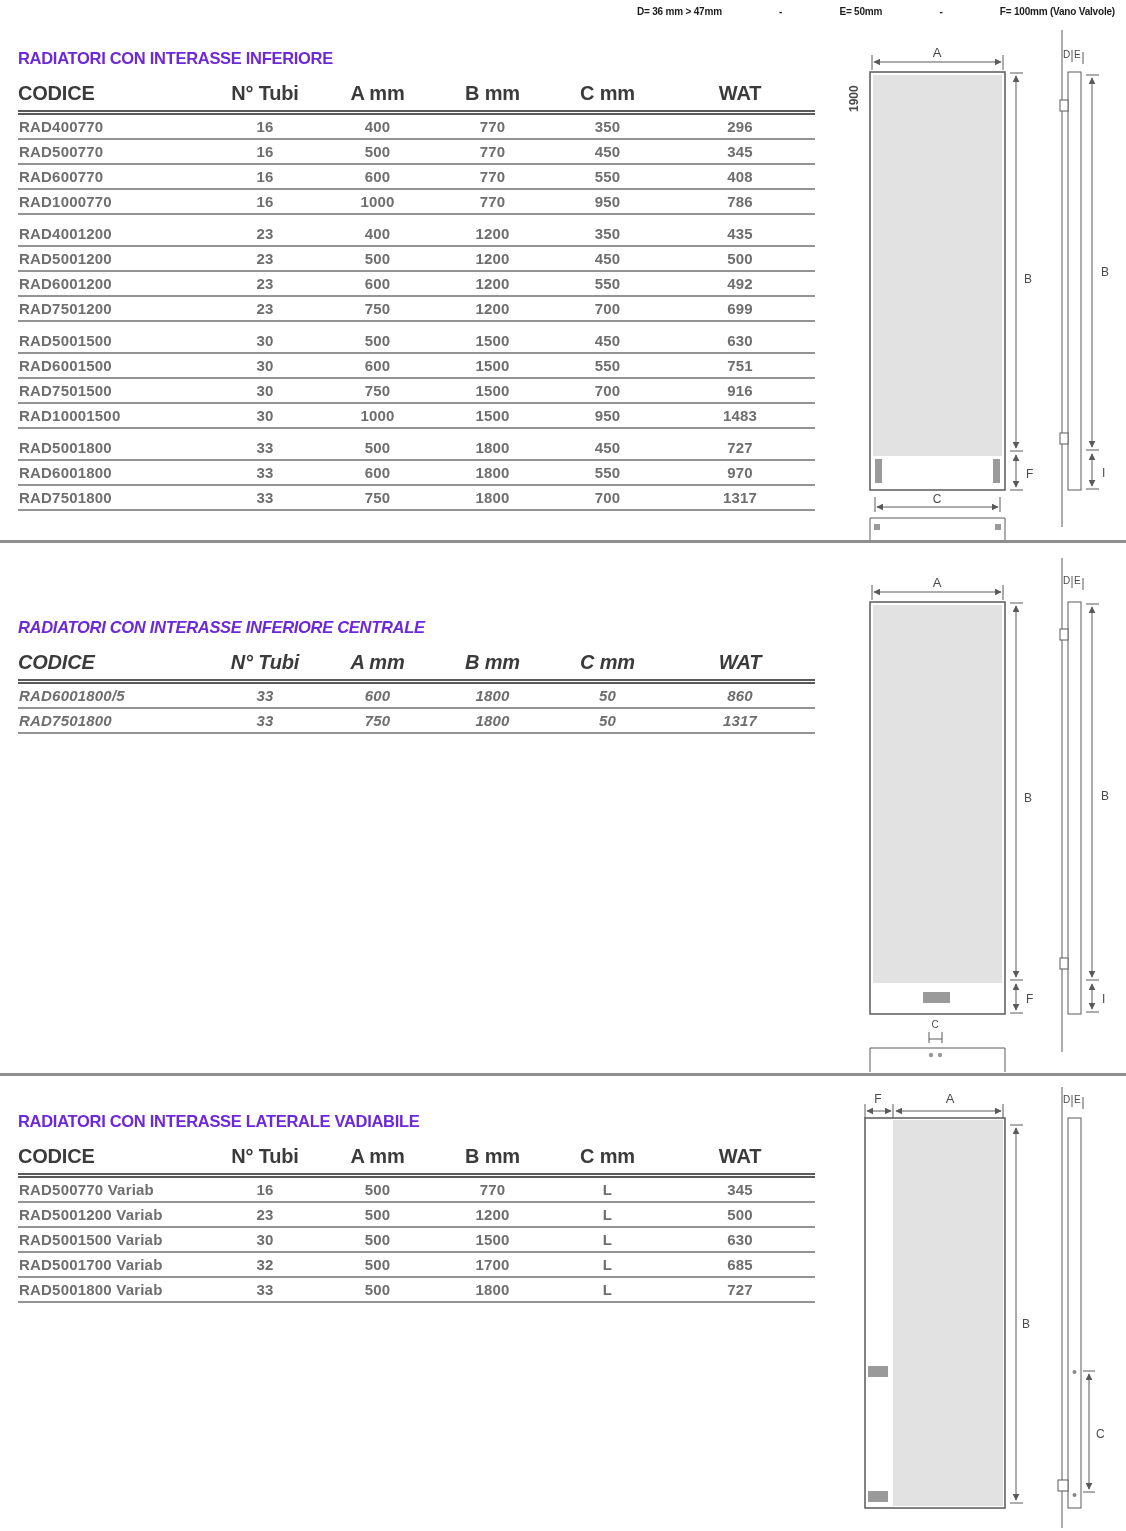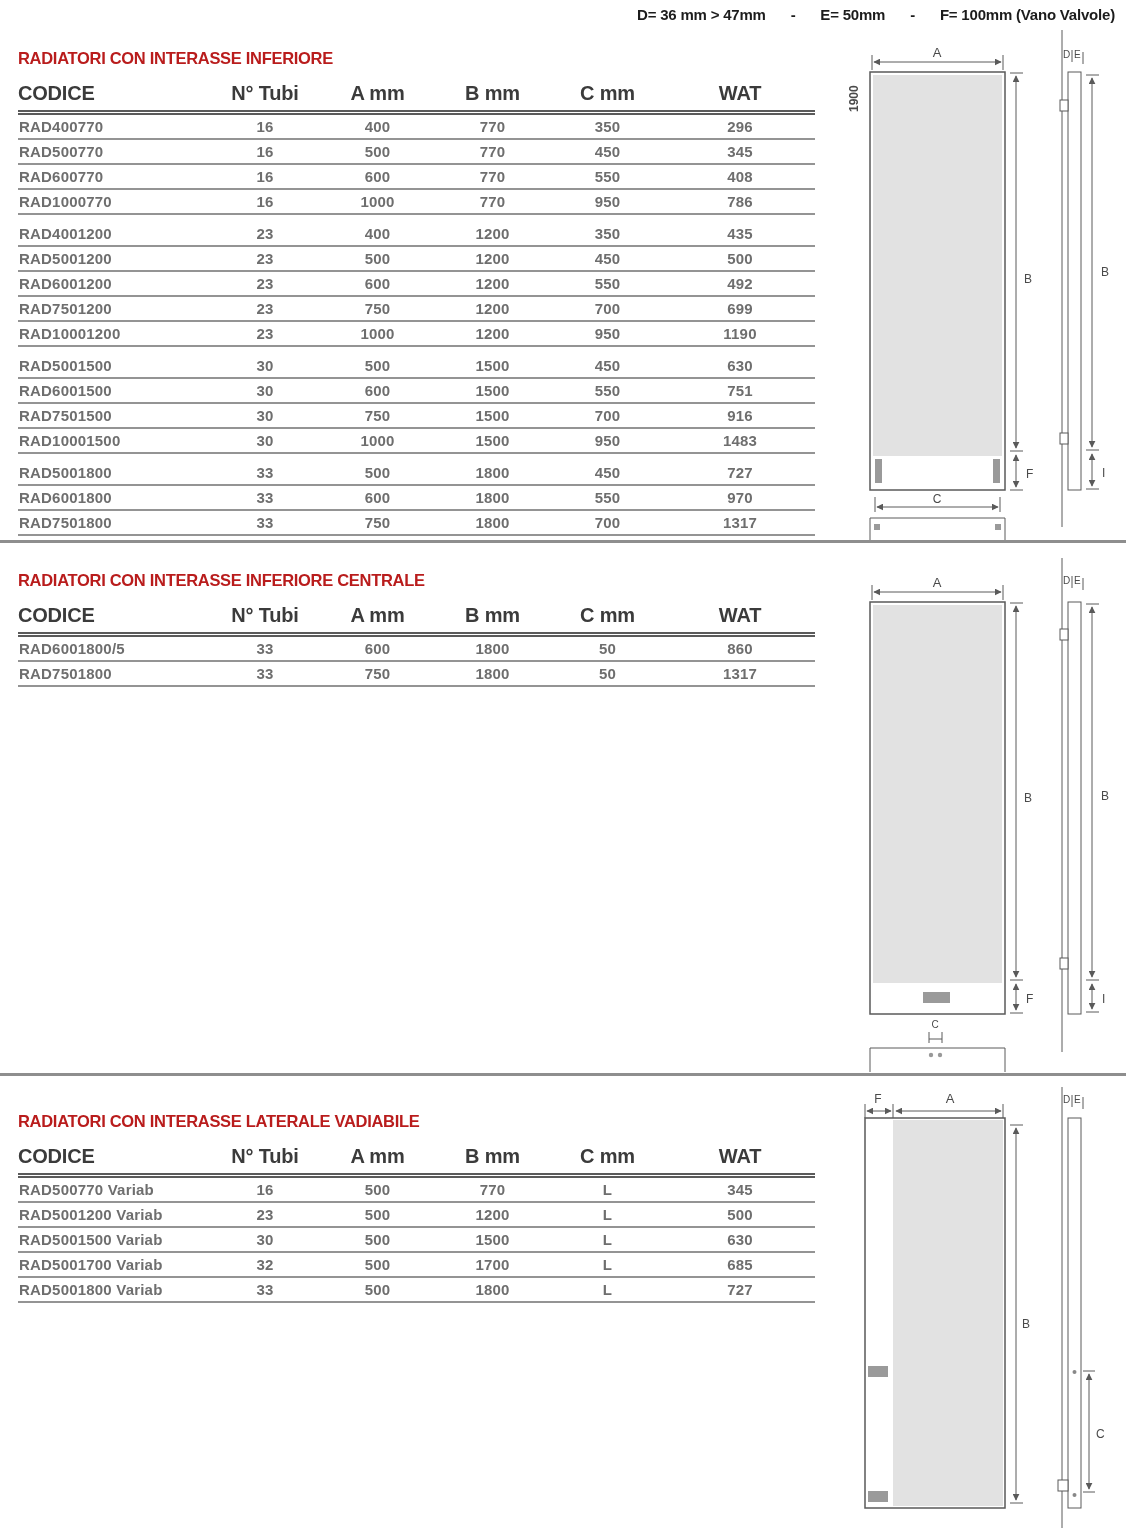--- a/index.html
+++ b/index.html
@@ -4,28 +4,28 @@
 <style>
   html,body { margin:0; padding:0; background:#ffffff; }
   .page {
     position:relative; width:1126px; height:1531px; background:#ffffff;
     font-family:"Liberation Sans", sans-serif; overflow:hidden;
   }
   
   .dim-note {
     position:absolute; left:637px; top:6px; width:478px;
     display:flex; justify-content:space-between; align-items:baseline;
-    font-size:15px; font-weight:bold; color:#1c1c1c; letter-spacing:-0.2px;
+    font-size:10px; font-weight:bold; color:#1c1c1c; letter-spacing:-0.2px;
   }
   
   .divider { position:absolute; left:0; width:1126px; height:3px; background:#8e8e8e; }
   
   .spec-block { position:absolute; left:18px; width:797px; }
   .block-title {
-    font-size:16.5px; font-weight:bold; color:#b91c1c;
+    font-size:16.5px; font-weight:bold; color:#6d28d9;
     letter-spacing:-0.3px; line-height:20px; white-space:nowrap;
   }
   table.spec { border-collapse:collapse; width:797px; table-layout:fixed; margin-top:12px; }
   table.spec th {
     font-size:20px; font-weight:bold; color:#3b3b3b; text-align:center;
     padding:0 0 4px 0; border-bottom:5px double #5a5a5a; line-height:26px;
     letter-spacing:-0.2px; white-space:nowrap;
   }
   table.spec td {
     font-size:15px; font-weight:bold; color:#6e6e6e; text-align:center;
@@ -138,28 +138,20 @@
             <td>492</td>
           </tr>
           <tr>
             <td class="col-code">RAD7501200</td>
             <td>23</td>
             <td>750</td>
             <td>1200</td>
             <td>700</td>
             <td>699</td>
           </tr>
-          <tr>
-            <td class="col-code">RAD10001200</td>
-            <td>23</td>
-            <td>1000</td>
-            <td>1200</td>
-            <td>950</td>
-            <td>1190</td>
-          </tr>
         </tbody>
         <tbody>
           <tr class="spacer">
             <td colspan="6"></td>
           </tr>
           <tr>
             <td class="col-code">RAD5001500</td>
             <td>30</td>
             <td>500</td>
             <td>1500</td>
@@ -216,21 +208,21 @@
             <td>33</td>
             <td>750</td>
             <td>1800</td>
             <td>700</td>
             <td>1317</td>
           </tr>
         </tbody>
       </table>
   </div>
 
-  <div class="spec-block" style="top:570px;">
+  <div class="spec-block" style="top:617px;font-style:italic;">
     <div class="block-title">RADIATORI CON INTERASSE INFERIORE CENTRALE</div>
     <table class="spec">
       <colgroup>
         <col style="width:192px">
           <col style="width:110px">
           <col style="width:115px">
         <col style="width:115px">
           <col style="width:115px">
           <col style="width:150px">
       </colgroup>

